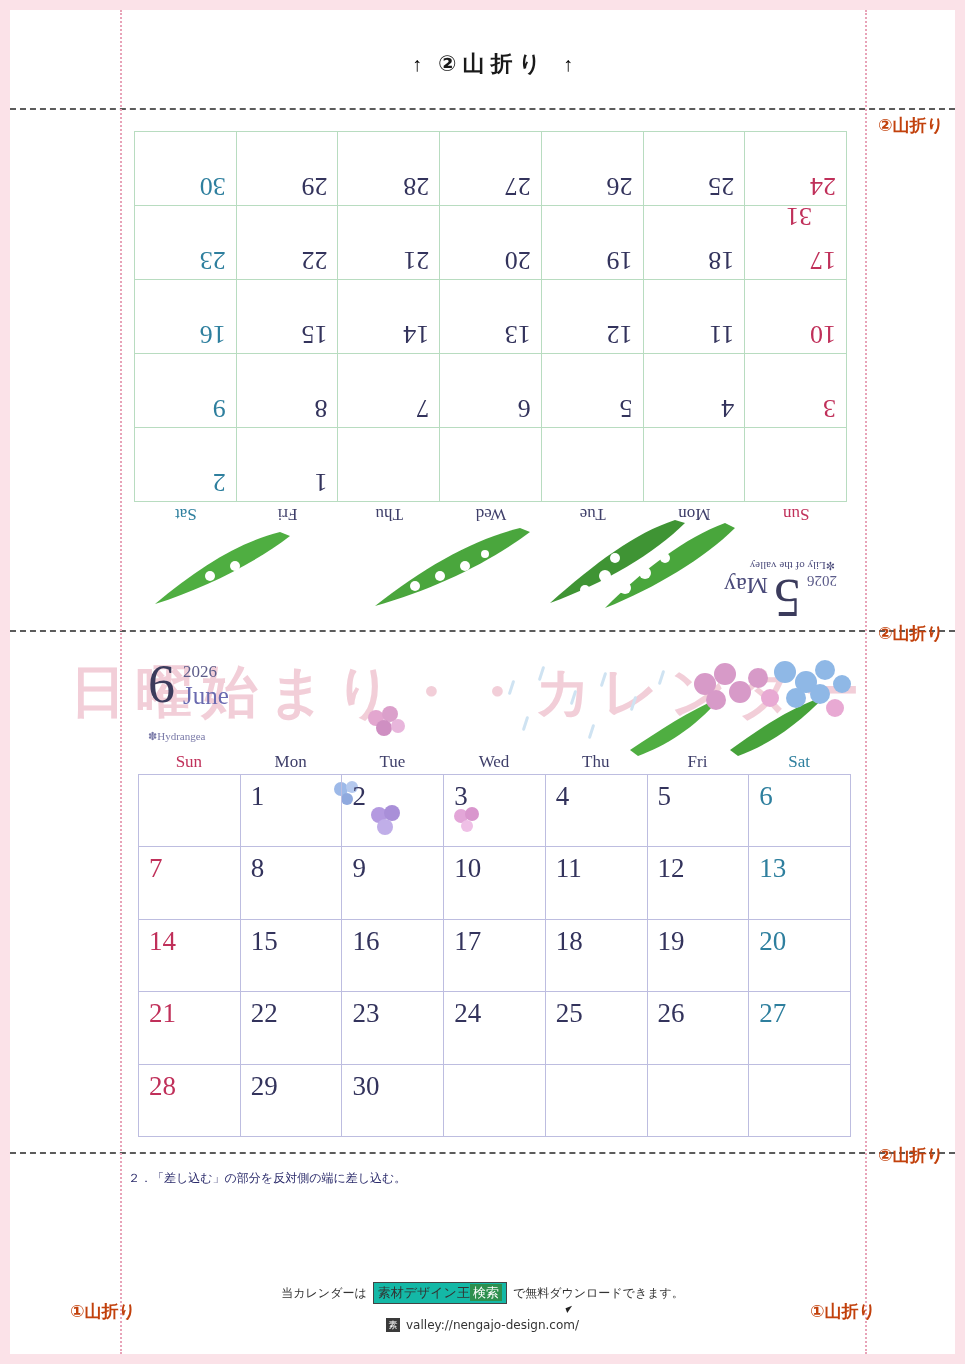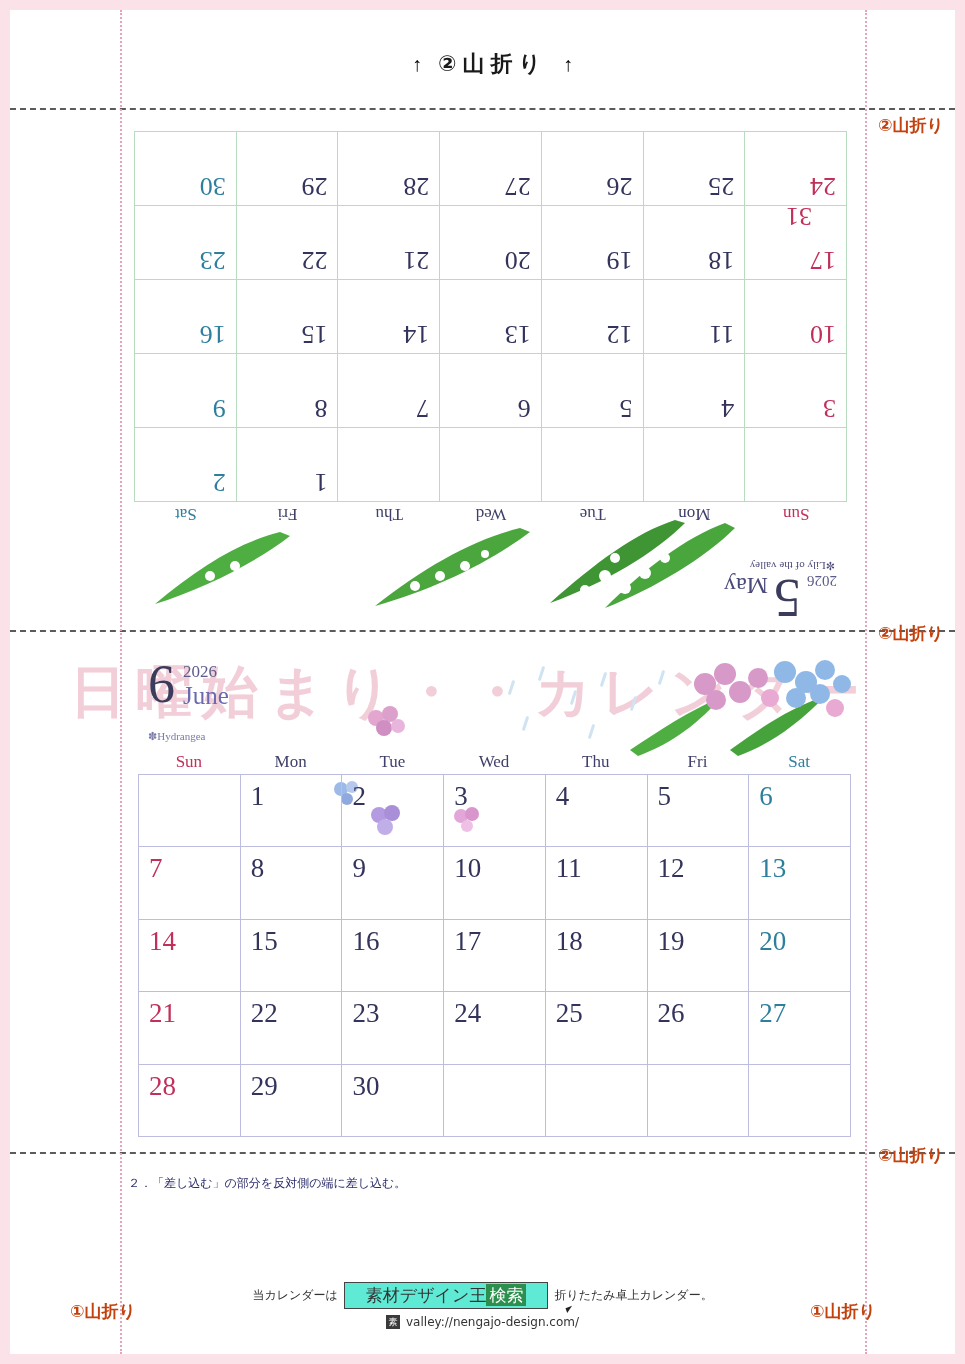--- a/index.html
+++ b/index.html
@@ -109,29 +109,29 @@
   }
   .jcell.sun span{color:#c0305a;}
   .jcell.sat span{color:#2e7f9e;}
 
   
   .drop{position:absolute;width:3px;height:15px;background:#cfe3f2;border-radius:2px;transform:rotate(18deg);}
 
   
   .instr{position:absolute;left:118px;top:1160px;width:700px;}
   .instr-title{font-size:13px;font-weight:bold;color:#2b2b6b;font-family:"DejaVu Sans",sans-serif;}
-  .instr-line{font-size:12px;color:#2b2b6b;font-family:"DejaVu Sans",sans-serif;margin-top:5px;}
+  .instr-line{font-size:12px;color:#2b2b6b;font-family:"DejaVu Sans",sans-serif;}
 
   .footer{
     position:absolute;left:0;right:0;top:1272px;display:flex;
-    flex-direction:column;align-items:center;gap:6px;
+    flex-direction:column;align-items:center;gap:14px;
   }
   .foot-row{display:flex;align-items:center;gap:6px;font-size:12px;color:#333;font-family:"DejaVu Sans",sans-serif;}
   .boxed{
-    border:1px solid #444;padding:1px 21px;font-size:17px;background:#5eead4;
+    border:1px solid #444;padding:1px 4px;font-size:13px;background:#14b8a6;
   }
   .boxed .hl{background:#2d8f4e;color:#fff;padding:1px 3px;}
   .site-row{display:flex;align-items:center;gap:6px;font-size:12px;color:#333;font-family:"DejaVu Sans",sans-serif;}
   .sqicon{width:14px;height:14px;background:#3a3a3a;color:#fff;font-size:9px;display:flex;align-items:center;justify-content:center;}
   .cursor{
     position:absolute;left:556px;top:1296px;width:0;height:0;
     border-left:7px solid #222;border-bottom:5px solid transparent;
     border-right:5px solid transparent;border-top:0;
     transform:rotate(-20deg);
   }
@@ -524,21 +524,21 @@
   <div class="instr">
     <div class="instr-line">２．「差し込む」の部分を反対側の端に差し込む。</div>
   </div>
 
   <div class="footer">
     <div class="foot-row">
       <span>当カレンダーは</span>
       <span class="boxed">
         <span>素材デザイン王</span><span class="hl">検索</span>
       </span>
-      <span>折りたたみ卓上カレンダー。</span>
+      <span>で無料ダウンロードできます。</span>
     </div>
     <div class="site-row">
       <span class="sqicon">素</span>
       <span>valley://nengajo-design.com/</span>
     </div>
   </div>
 
   <div class="cursor"></div>
 </div>
 

